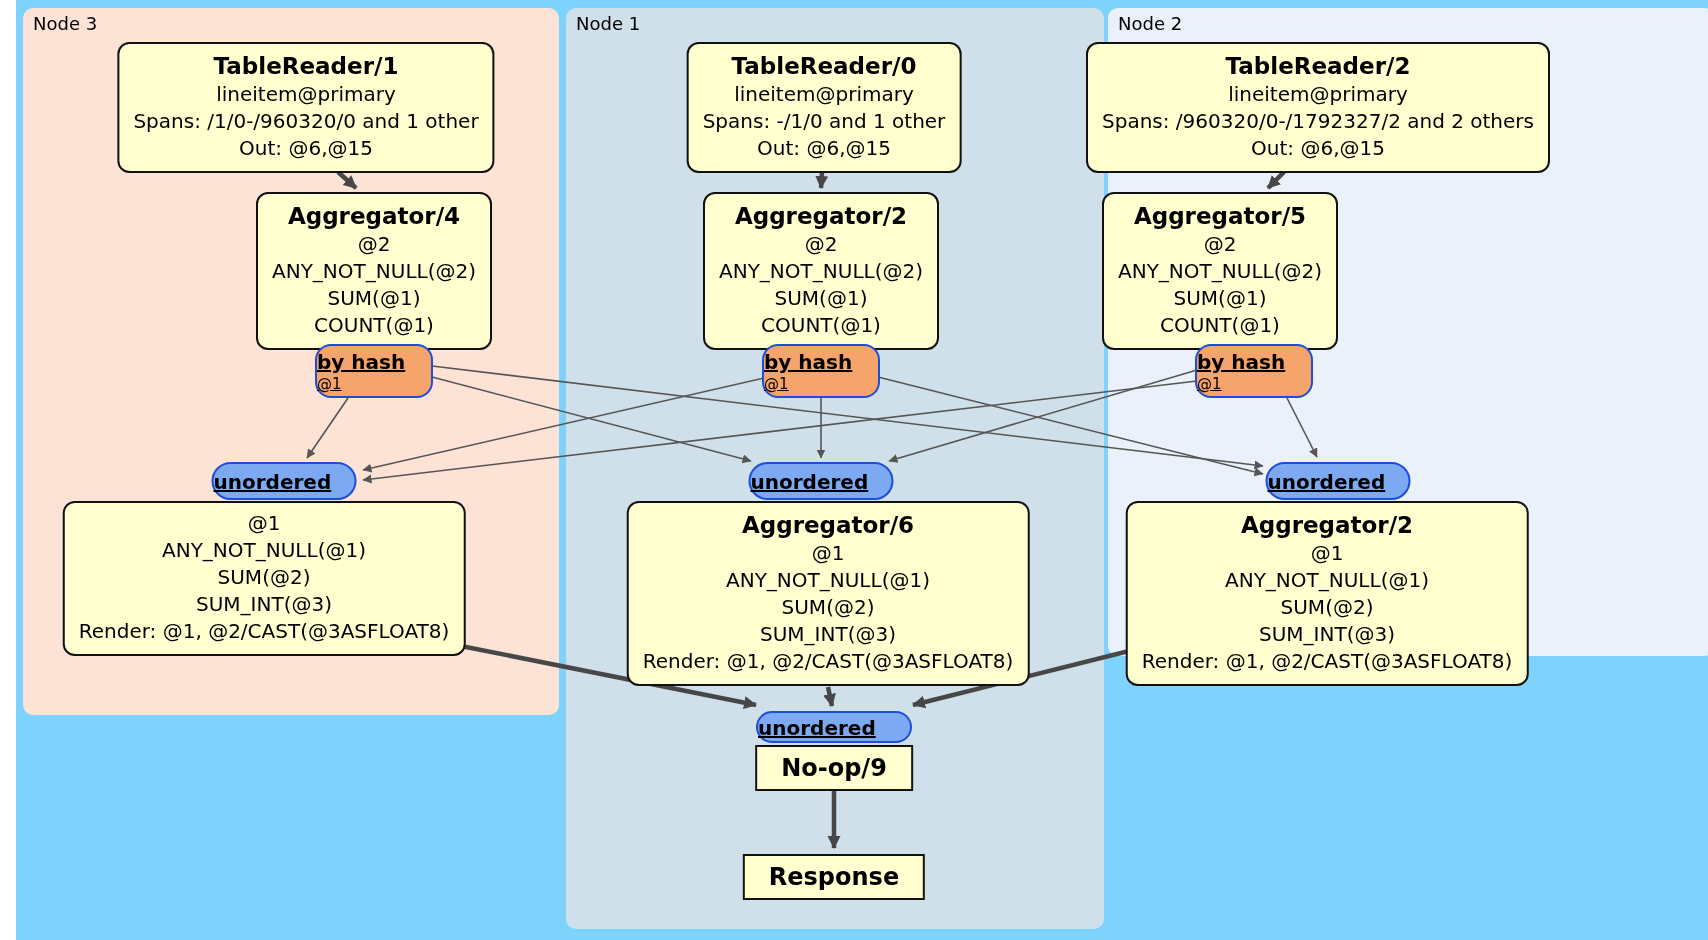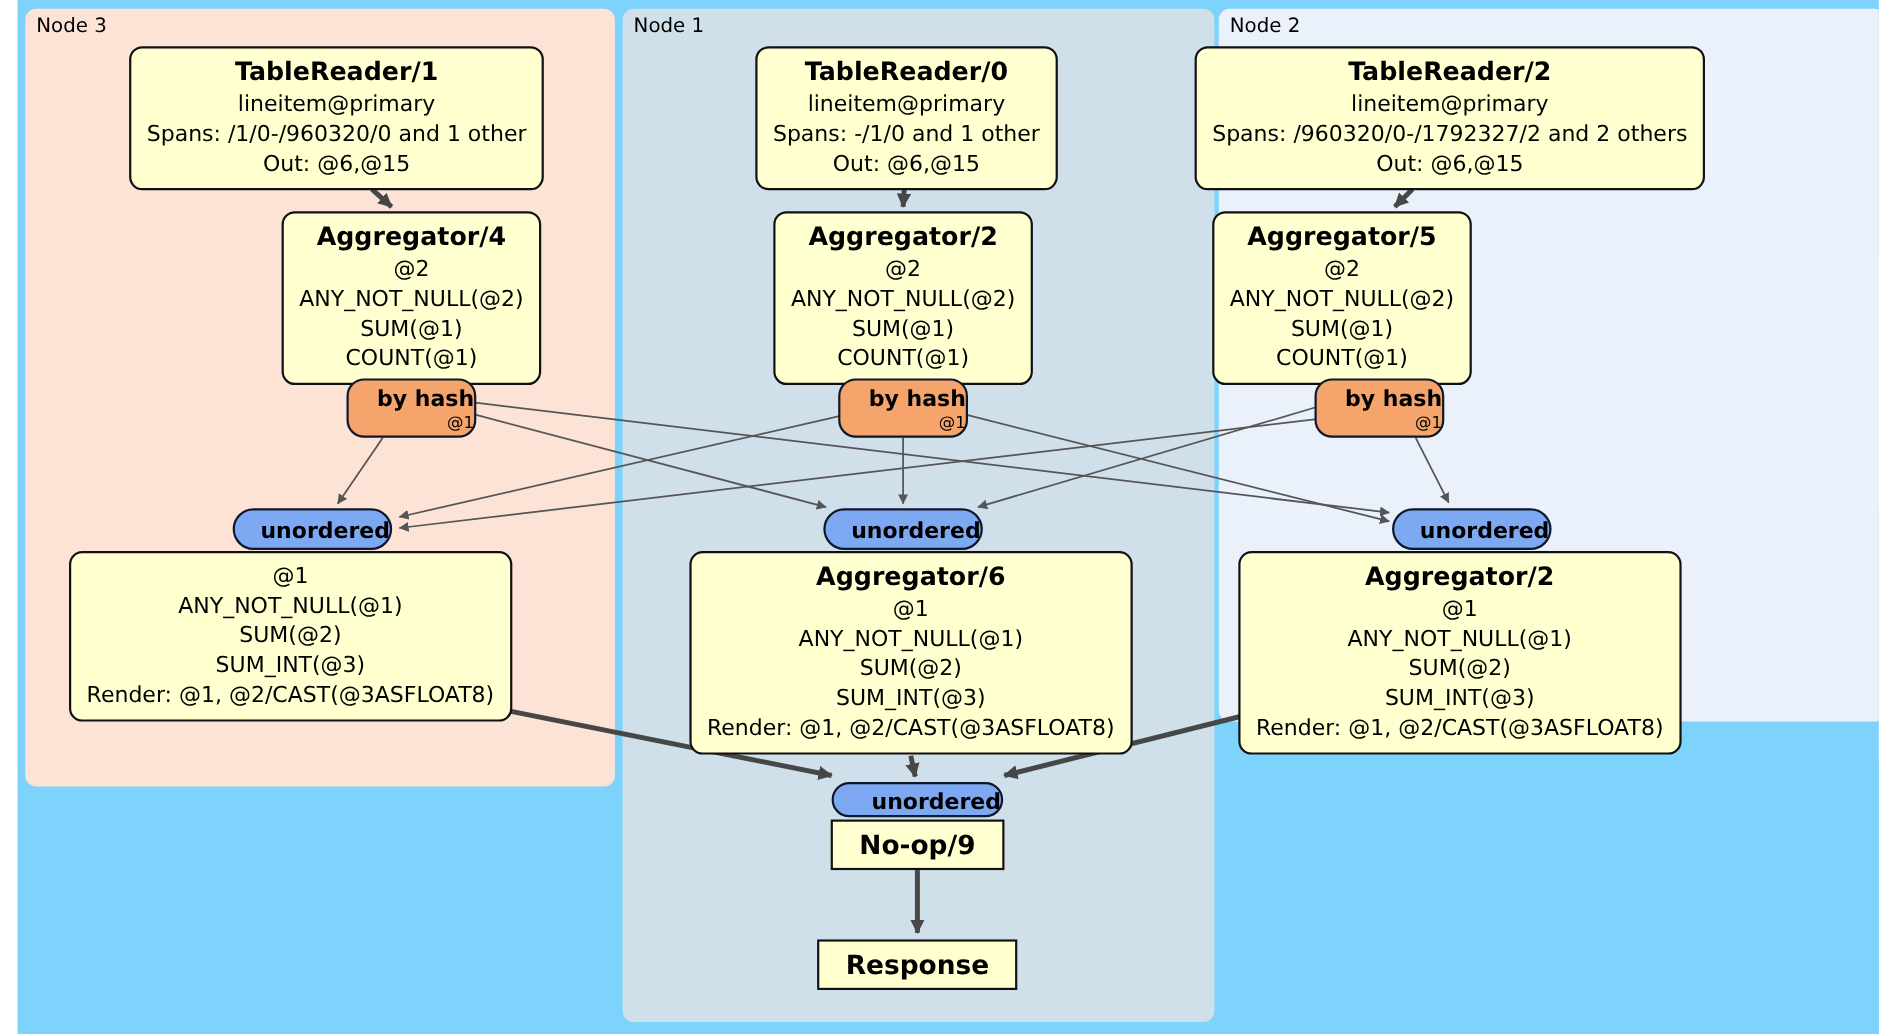--- a/index.html
+++ b/index.html
@@ -8,21 +8,21 @@
   .panel{position:absolute;border-radius:10px;z-index:1;}
   .panel-node3{left:7px;top:8px;width:536px;height:707px;background:#fce3d6;}
   .panel-node1{left:550px;top:8px;width:538px;height:921px;background:#d0e0ea;}
   .panel-node2{left:1092px;top:8px;width:606px;height:648px;background:#eaf1fa;}
   .panel-label{position:absolute;left:10px;top:5px;font-size:18px;color:#000;}
   #edges{position:absolute;left:0;top:0;z-index:2;pointer-events:none;}
   .proc{position:absolute;transform:translateX(-50%);background:#ffffd0;border:2px solid #111;
         border-radius:12px;padding:7px 14px 9px;text-align:center;white-space:nowrap;z-index:3;}
   .proc-title{font-weight:bold;font-size:23px;line-height:30px;}
   .proc-line{font-size:20px;line-height:27px;}
-  .pill{position:absolute;transform:translateX(-50%);border:2px solid #0f172a;text-align:right;z-index:4;}
+  .pill{position:absolute;transform:translateX(-50%);border:2px solid #1d4ed8;text-align:left;z-index:4;text-decoration:underline;}
   .pill-hash{width:118px;height:54px;background:#f5a56c;border-radius:16px;padding-top:3px;box-sizing:border-box;}
   .hash-title{font-weight:bold;font-size:20px;line-height:26px;}
   .hash-key{font-size:15px;line-height:18px;}
   .pill-unordered{width:145px;height:38px;background:#7da9f2;border-radius:19px;
         font-weight:bold;font-size:20px;line-height:36px;box-sizing:border-box;}
   .pill-unordered-sm{width:156px;height:32px;background:#7da9f2;border-radius:16px;
         font-weight:bold;font-size:20px;line-height:30px;box-sizing:border-box;}
   .final-box{position:absolute;transform:translateX(-50%);background:#ffffd0;border:2px solid #111;
         border-radius:0;padding:5px 24px;text-align:center;white-space:nowrap;z-index:3;}
   .final-title{font-weight:bold;font-size:24px;line-height:32px;}

